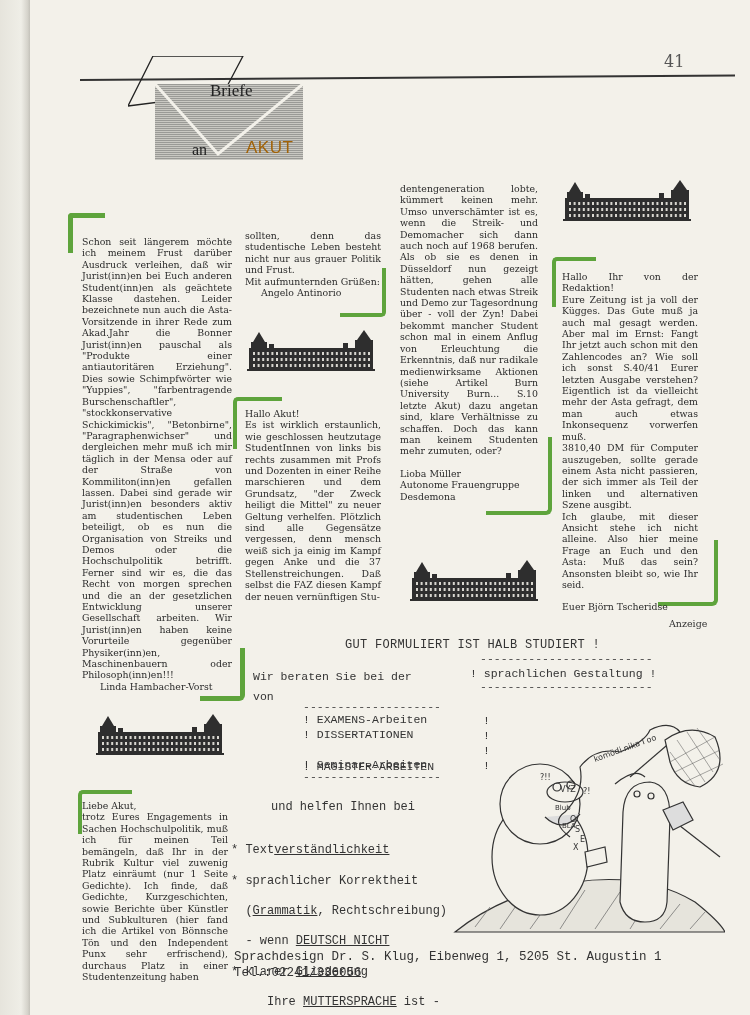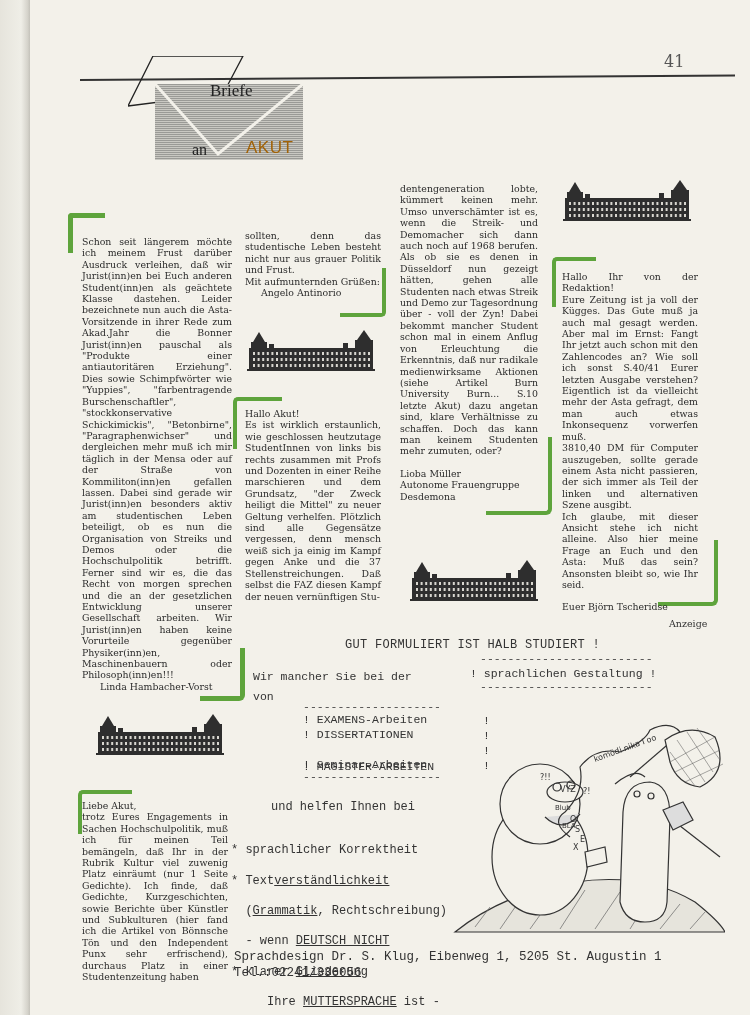--- a/index.html
+++ b/index.html
@@ -468,38 +468,38 @@
       <rect x="115.8" y="34" width="2" height="3" fill="#d8d6cf"></rect>
       <rect x="120.39999999999999" y="34" width="2" height="3" fill="#d8d6cf"></rect>
       <rect x="124.99999999999999" y="34" width="2" height="3" fill="#d8d6cf"></rect>
     </g>
   </svg>
 
 <div class="anzeige">Anzeige</div>
 
 <div class="ad ad-title">GUT FORMULIERT IST HALB STUDIERT !</div>
 <div class="ad ad-dash" style="left:480px;top:652px;">-------------------------</div>
-<div class="ad" style="left:253px;top:670px;">Wir mancher Sie bei der</div>
+<div class="ad" style="left:253px;top:670px;">Wir beraten Sie bei der</div>
 <div class="ad" style="left:470px;top:667px;">! <span>sprachlichen Gestaltung</span> !</div>
 <div class="ad ad-dash" style="left:480px;top:680px;">-------------------------</div>
 <div class="ad" style="left:253px;top:690px;">von</div>
 
 <div class="ad ad-dash" style="left:303px;top:700px;">--------------------</div>
 <div class="ad" style="left:303px;top:713px;">! <span>EXAMENS-Arbeiten</span></div>
 <div class="ad" style="left:303px;top:728px;">! <span>DISSERTATIONEN</span></div>
 <div class="ad" style="left:303px;top:760px;">! <span>MAGISTER-ARBEITEN</span></div>
 <div class="ad" style="left:303px;top:758px;">! <span>Seminar-Arbeiten</span></div>
 <div class="ad" style="left:483px;top:713px;line-height:15px;">!<br>!<br>!<br>!</div>
 <div class="ad ad-dash" style="left:303px;top:770px;">--------------------</div>
 
 <div class="ad" style="left:257px;top:800px;font-size:12px;margin-left:14px;">und helfen Ihnen bei</div>
 
 <div class="ad" style="left:231px;top:828px;font-size:12px;line-height:15.2px;">
+<div><span>*</span> <span>Text</span><span class="ad-u">verständlichkeit</span></div>
 <div><span>*</span> <span>sprachlicher Korrektheit</span></div>
-<div><span>*</span> <span>Text</span><span class="ad-u">verständlichkeit</span></div>
 <div>  <span>(</span><span class="ad-u">Grammatik</span><span>, Rechtschreibung)</span></div>
 <div>  <span>- wenn </span><span class="ad-u">DEUTSCH NICHT</span></div>
 <div><span>*</span> <span>klarer </span><span class="ad-u">Gliederung</span></div>
 <div>     <span>Ihre </span><span class="ad-u">MUTTERSPRACHE</span><span> ist -</span></div>
 
 
 </div>
 
 <div class="ad" style="left:234px;top:950px;font-size:12.5px;">Sprachdesign Dr. S. Klug, Eibenweg 1, 5205 St. Augustin 1</div>
 <div class="ad" style="left:234px;top:966px;font-size:12.5px;">Tel.:02241/336056</div>

